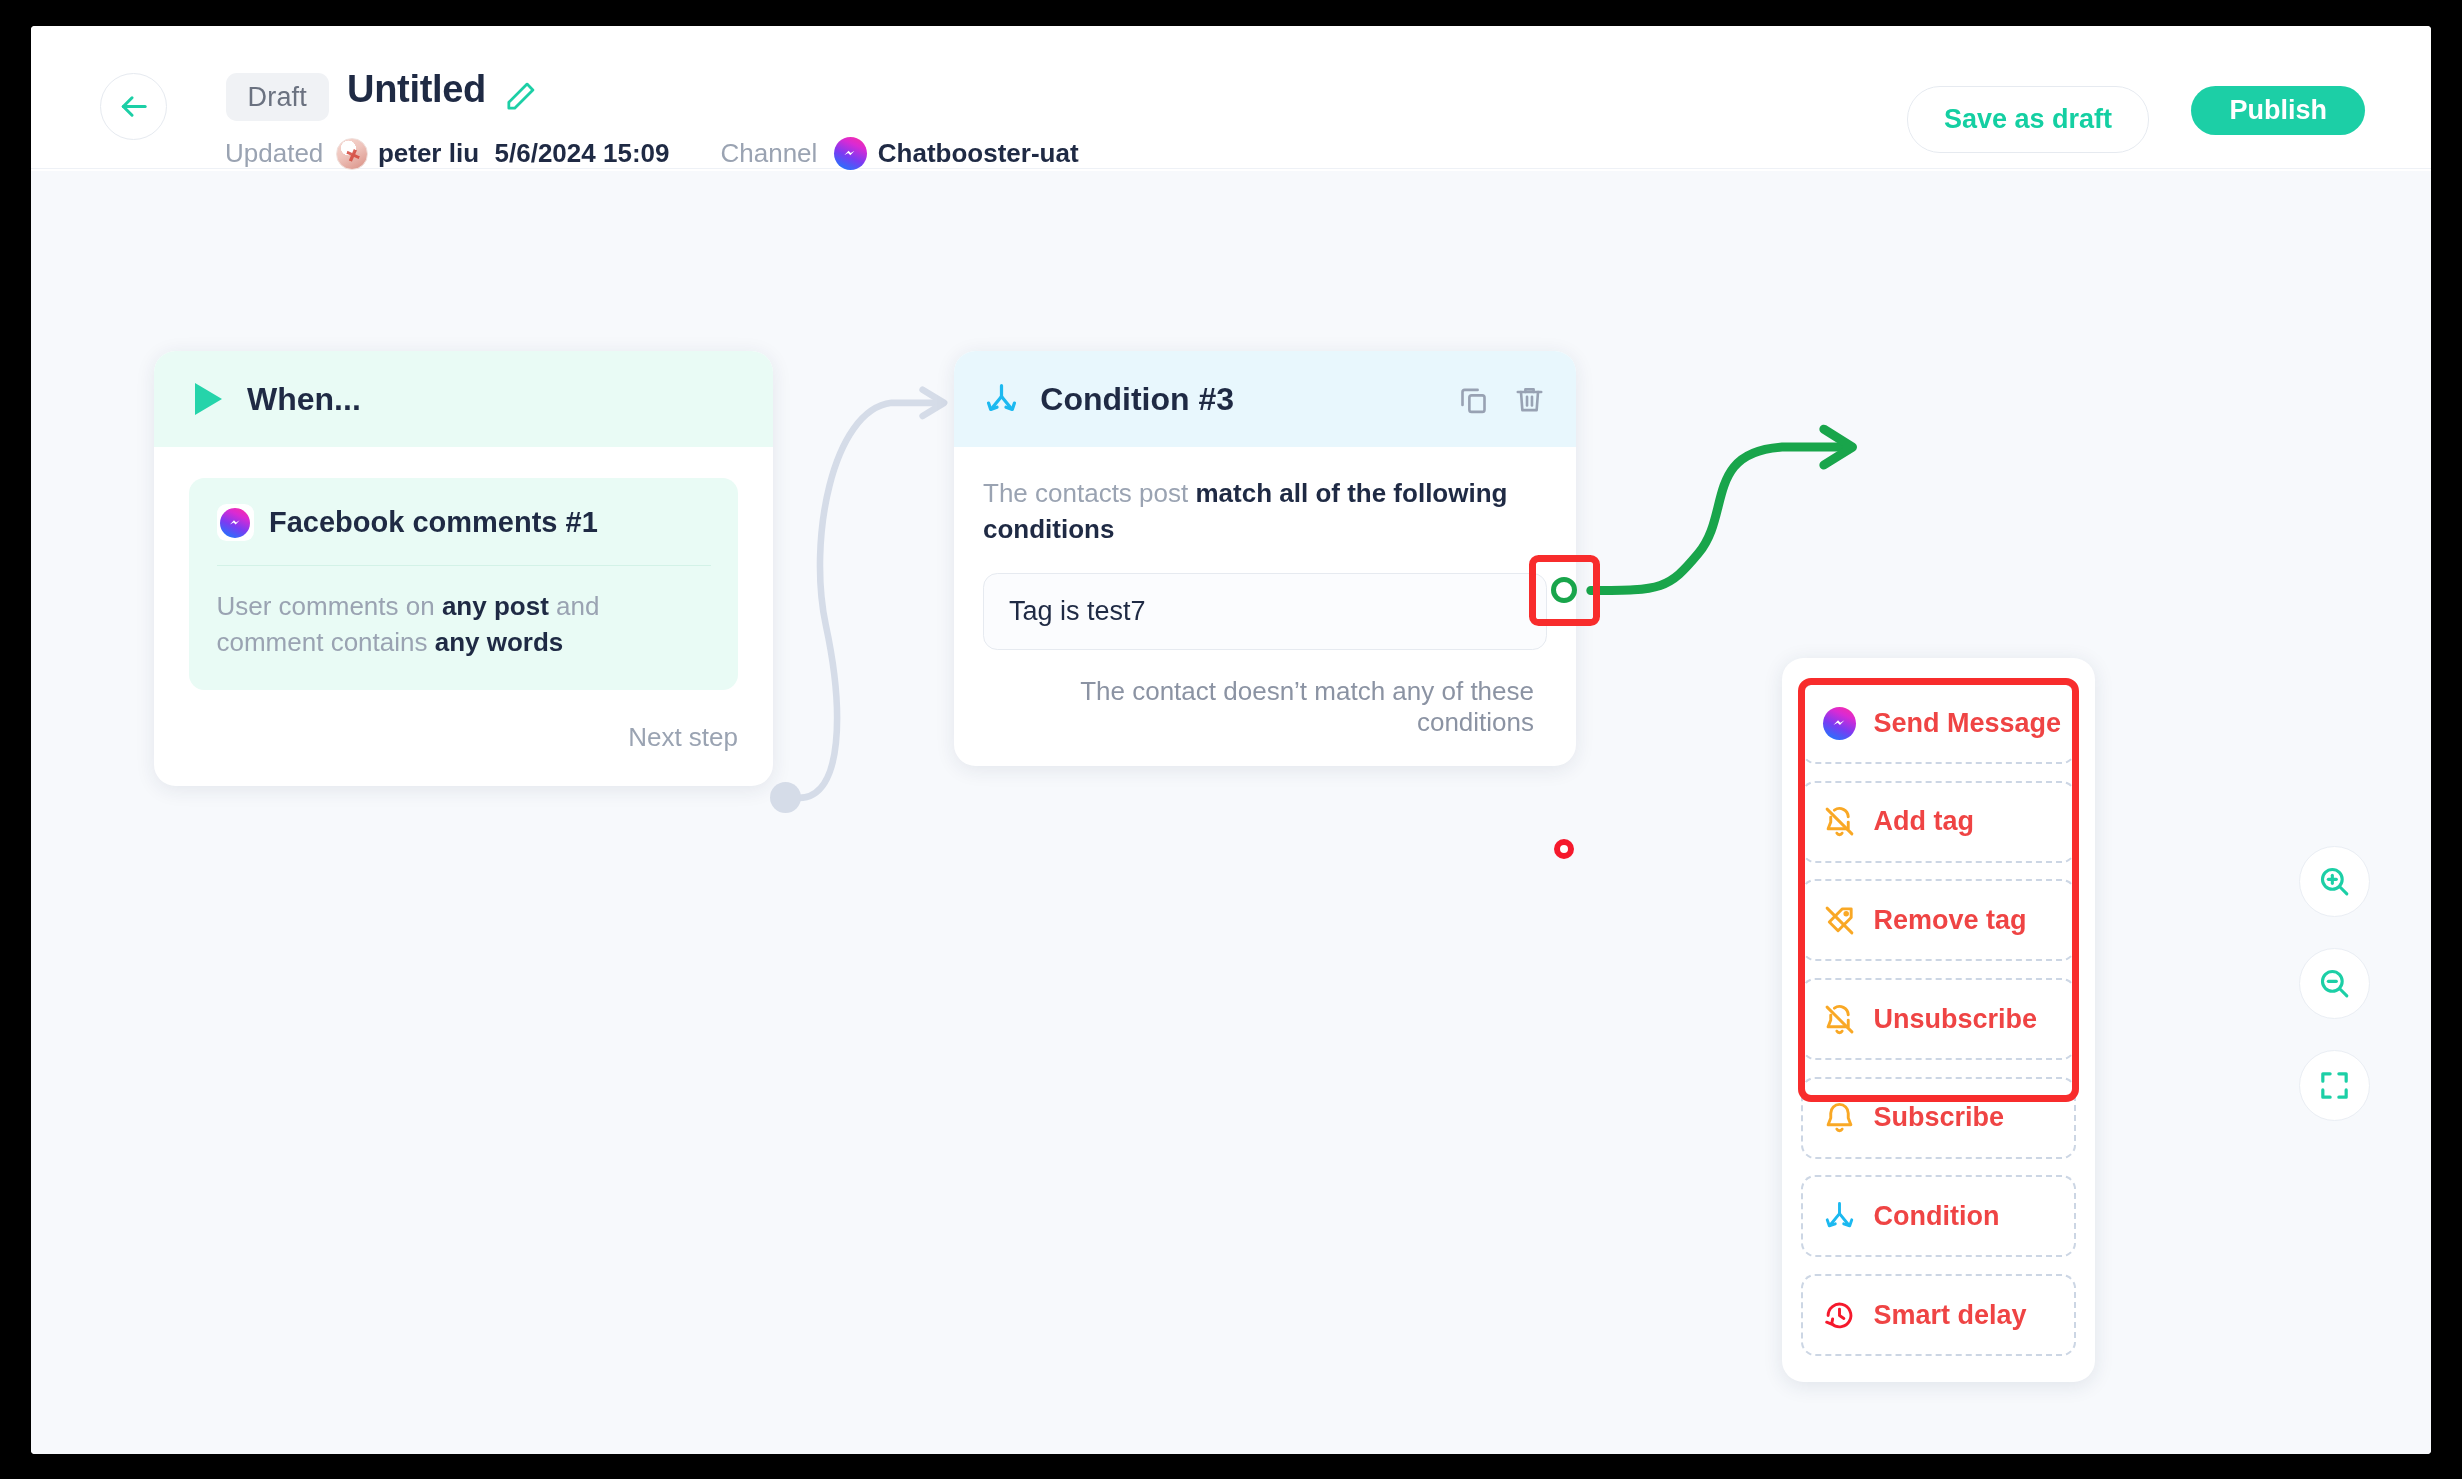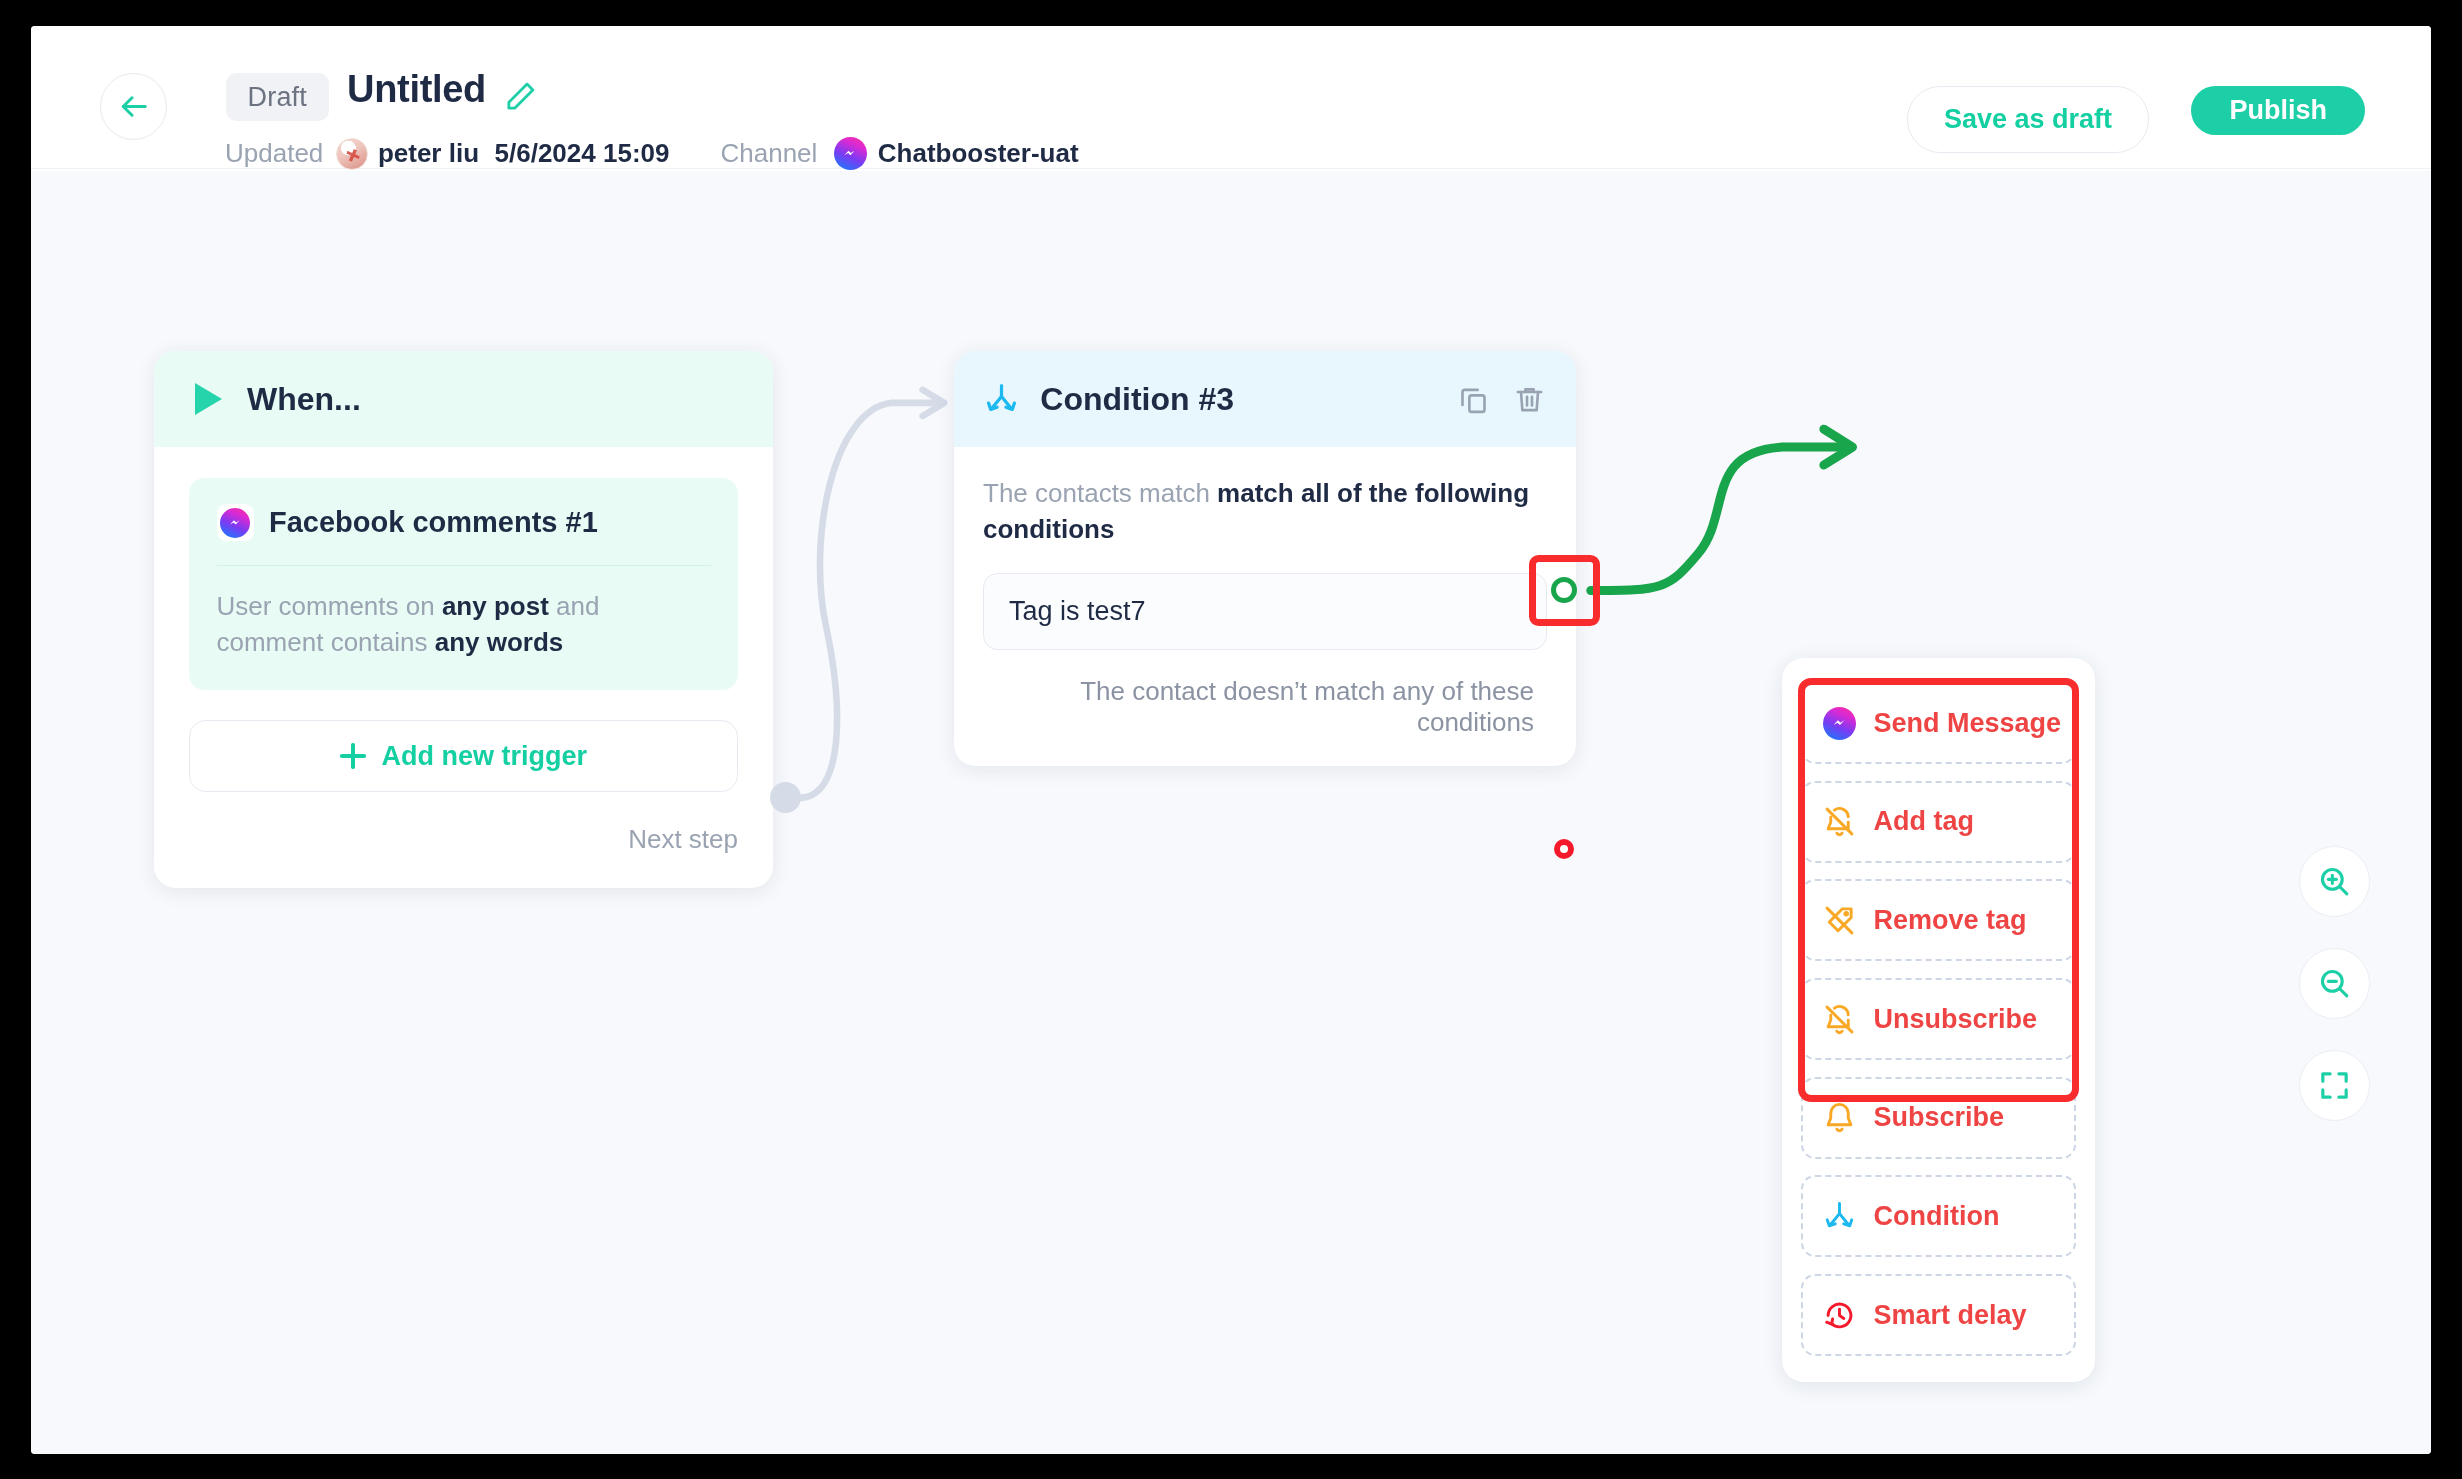--- a/index.html
+++ b/index.html
@@ -504,24 +504,20 @@
                 </svg>
               </span>
             </span>
             <span id="trigger-title">Facebook comments #1</span>
           </div>
           <div id="trigger-desc">
             <span>User comments on </span><b>any post</b><span> and comment contains </span><b>any words</b>
           </div>
         </div>
 
-        <div id="add-trigger-button">
-          <span id="plus-icon"></span>
-          <span id="add-trigger-label">Add new trigger</span>
-        </div>
 
         <div id="next-step-row">
           <span id="next-step-label">Next step</span>
         </div>
       </div>
     </div>
     <div id="next-step-dot"></div>
 
     <div id="condition-card">
       <div id="condition-header">
@@ -548,21 +544,21 @@
               <path d="M5.8 6.5l1 13.2h10.4l1-13.2"></path>
               <line x1="10.2" y1="10" x2="10.2" y2="16.4"></line>
               <line x1="13.8" y1="10" x2="13.8" y2="16.4"></line>
             </svg>
           </span>
         </span>
       </div>
 
       <div id="condition-body">
         <div id="condition-desc">
-          <span>The contacts match </span><b>match all of the following conditions</b>
+          <span>The contacts post </span><b>match all of the following conditions</b>
         </div>
         <div id="condition-chip">Tag is test7</div>
         <div id="condition-else">The contact doesn’t match any of these conditions</div>
       </div>
     </div>
 
     <div id="true-port-highlight"></div>
     <div id="true-port"></div>
     <div id="false-port"></div>
 

